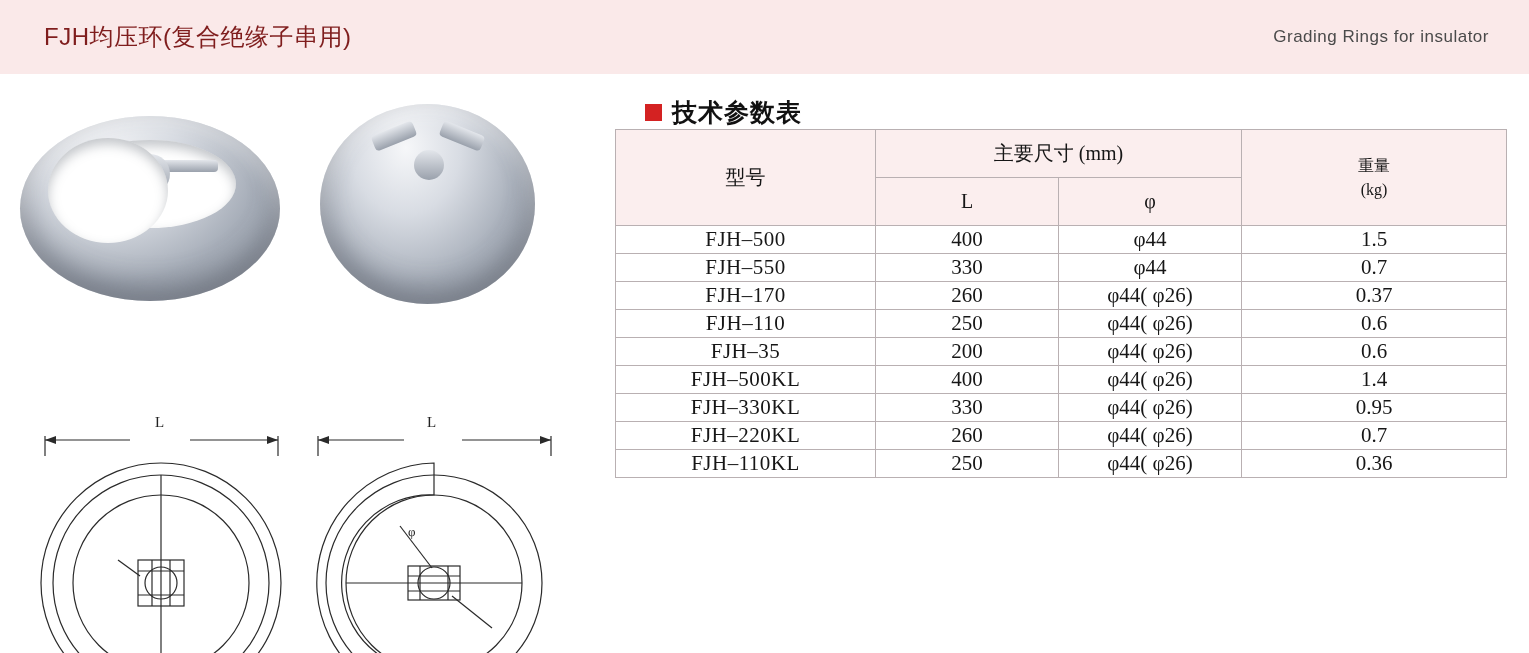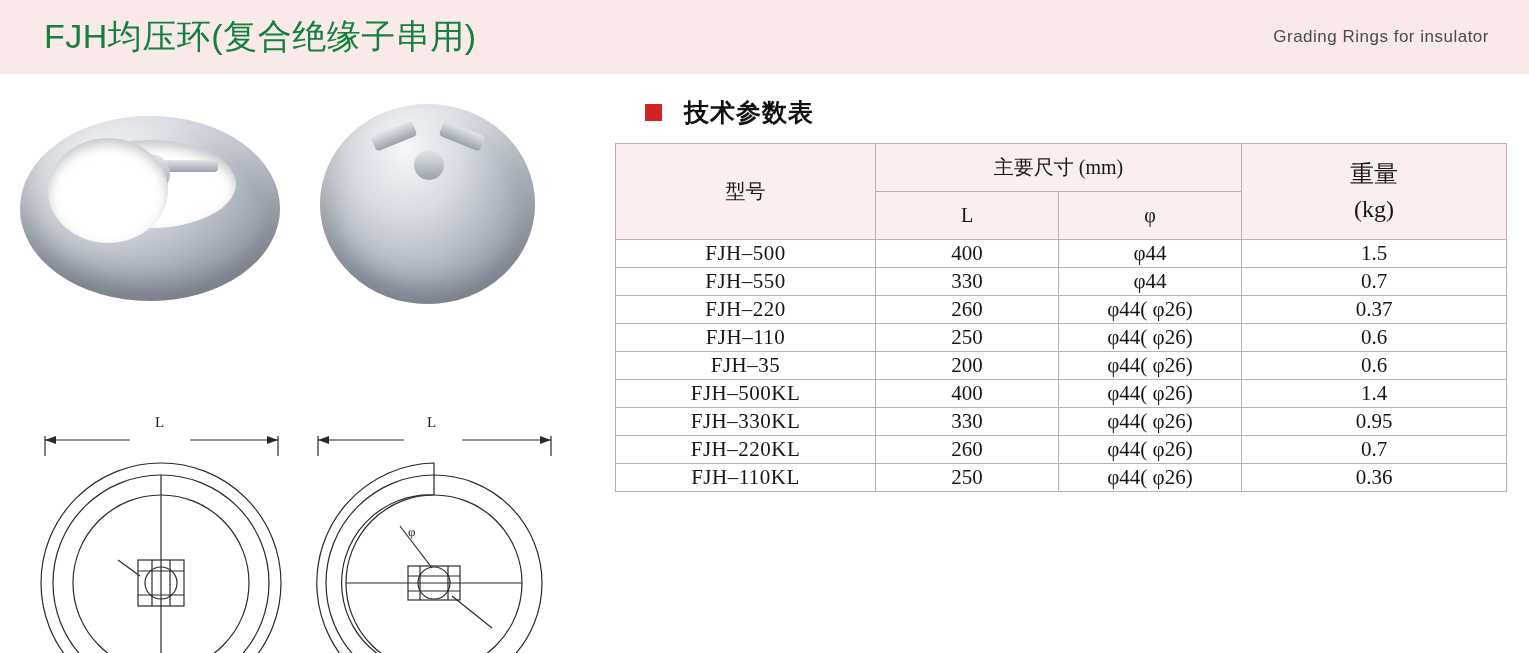--- a/index.html
+++ b/index.html
@@ -21,22 +21,22 @@
     position: absolute;
     left: 0; top: 0;
     width: 1529px; height: 74px;
     background: #fae9e9;
     display: flex;
     align-items: center;
     justify-content: space-between;
     padding: 0 30px 0 44px;
   }
   .header-title {
-    font-size: 34px;
-    color: #15803d;
+    font-size: 24px;
+    color: #7f1d1d;
     letter-spacing: 0.5px;
     font-weight: 400;
     white-space: nowrap;
   }
   .header-subtitle {
     font-size: 17px;
     color: #4a4a4a;
     letter-spacing: 0.5px;
     white-space: nowrap;
     padding-right: 10px;
@@ -118,22 +118,21 @@
 
   
   .panel {
     position: absolute;
     left: 615px; top: 96px;
     width: 900px;
   }
   .panel-heading {
     display: flex;
     align-items: center;
-    gap: 22px;
-    margin-bottom: 14px;
+    gap: 10px;
     padding-left: 30px;
   }
   .panel-heading .bullet {
     width: 17px; height: 17px;
     background: #d42222;
     display: inline-block;
   }
   .panel-heading .heading-text {
     font-size: 25px;
     color: #111;
@@ -151,21 +150,21 @@
     border: 1px solid #b9b0b2;
     text-align: center;
     color: #161616;
   }
   table.spec thead th {
     background: #fbeeee;
     font-weight: 400;
   }
   .th-model { font-size: 20px; height: 96px; width: 260px; }
   .th-dims  { font-size: 20px; height: 48px; }
-  .th-weight{ font-size: 24px; height: 96px; width: 265px; line-height: 1.45; }
+  .th-weight{ font-size: 16px; height: 96px; width: 265px; line-height: 1.45; }
   .th-l     { font-size: 20px; height: 48px; width: 182px; }
   .th-phi   { font-size: 20px; height: 48px; width: 177px; }
   table.spec tbody td {
     height: 26px;
     font-size: 21px;
     background: #ffffff;
   }
   table.spec tbody td.model { letter-spacing: 0.5px; }
 </style>
 </head>
@@ -274,21 +273,21 @@
             <td>φ44</td>
             <td>1.5</td>
           </tr>
           <tr>
             <td class="model">FJH–550</td>
             <td>330</td>
             <td>φ44</td>
             <td>0.7</td>
           </tr>
           <tr>
-            <td class="model">FJH–220</td>
+            <td class="model">FJH–170</td>
             <td>260</td>
             <td>φ44( φ26)</td>
             <td>0.37</td>
           </tr>
           <tr>
             <td class="model">FJH–110</td>
             <td>250</td>
             <td>φ44( φ26)</td>
             <td>0.6</td>
           </tr>

